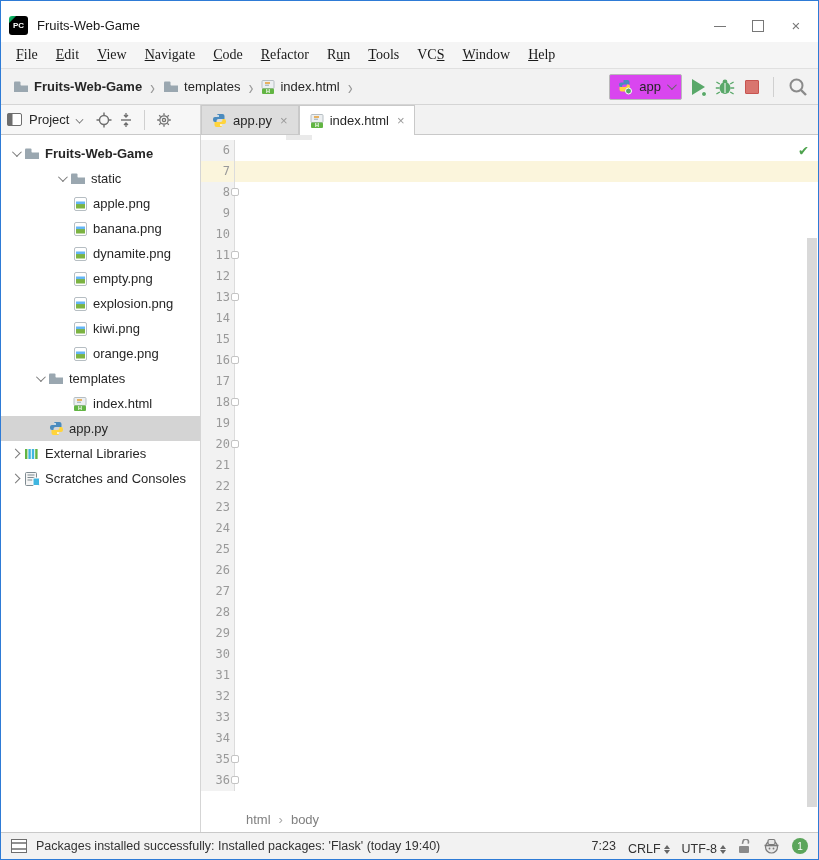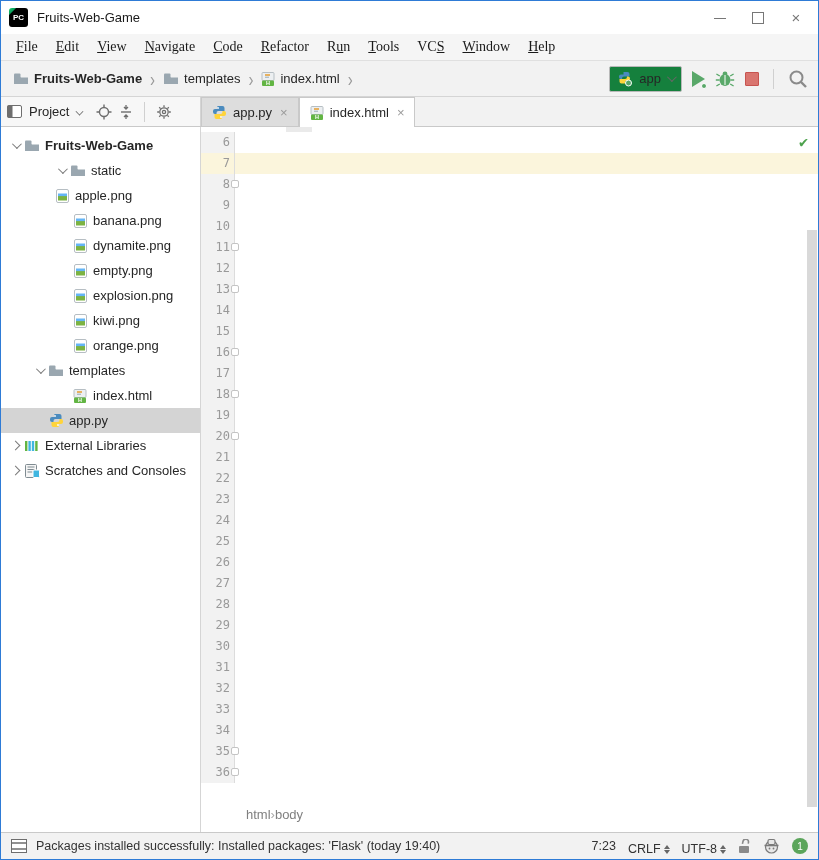--- a/index.html
+++ b/index.html
@@ -2,21 +2,21 @@
 <html><head>
 <meta charset="utf-8">
 <style>
   * { margin:0; padding:0; box-sizing:border-box; }
   html,body { width:819px; height:860px; background:#fff; overflow:hidden;
               font-family:"Liberation Sans", sans-serif; }
   .window { width:819px; height:860px; border:1px solid #2E7BD6; display:flex;
             flex-direction:column; background:#fff; }
 
   
-  .titlebar { height:33px; background:#fff; display:flex; align-items:center; padding:0 8px; flex:none; }
+  .titlebar { height:33px; background:#fff; display:flex; align-items:center; padding:0 8px; flex:none;margin-top:8px; }
   .logo { width:19px; height:19px; background:#000; border-radius:3px; color:#fff;
           font-size:8px; font-weight:bold; display:flex; align-items:center; justify-content:center;
           letter-spacing:0; margin-right:9px;
           background:linear-gradient(135deg,#15c86c 0%,#0a9e5b 18%,#000 19%); }
   .title-text { font-size:13px; color:#1a1a1a; }
   .win-controls { margin-left:auto; display:flex; align-items:center; gap:26px; padding-right:8px; }
   .wc { width:12px; height:12px; position:relative; cursor:default; }
   .wc-min:after { content:""; position:absolute; left:0; right:0; top:6px; border-top:1px solid #777; }
   .wc-max:after { content:""; position:absolute; inset:0; border:1px solid #777; }
   .wc-close { font-size:15px; color:#777; line-height:12px; text-align:center; }
@@ -28,21 +28,21 @@
   .menu-item u { text-decoration:underline; }
 
   
   .navbar { height:37px; background:#F2F2F2; border-top:1px solid #E0E0E0; border-bottom:1px solid #D5D5D5;
             display:flex; align-items:center; padding:0 10px; flex:none; }
   .crumbs { display:flex; align-items:center; font-size:13px; color:#262626; }
   .crumb { display:flex; align-items:center; gap:5px; padding:2px 2px; }
   .crumb.bold span.lbl { font-weight:bold; }
   .crumb-sep { color:#9a9a9a; font-size:15px; margin:0 6px; transform:scaleY(1.4); display:inline-block; }
   .nav-right { margin-left:auto; display:flex; align-items:center; gap:10px; }
-  .run-select { display:flex; align-items:center; gap:6px; background:#15803d; border:1px solid #B9B9B9;
+  .run-select { display:flex; align-items:center; gap:6px; background:#d946ef; border:1px solid #B9B9B9;
                 border-radius:2px; padding:2px 7px; height:26px; font-size:13px; color:#262626; }
   .chev { width:7px; height:7px; border-right:1.6px solid #666; border-bottom:1.6px solid #666; display:inline-block; }
   .chev.down { transform:rotate(45deg) translateY(-2px); }
   .chev.right { transform:rotate(-45deg); }
   .play { width:0; height:0; border-left:13px solid #59A869; border-top:8px solid transparent;
           border-bottom:8px solid transparent; position:relative; }
   .play-dot { position:absolute; left:-4px; top:4px; width:6px; height:6px; background:#59A869;
               border-radius:50%; border:1px solid #fff; }
   .stop { width:14px; height:14px; background:#D9756F; border:1px solid #C75450; border-radius:1px; }
   .vsep { width:1px; height:20px; background:#D0D0D0; margin:0 4px; }
@@ -79,22 +79,22 @@
   .line { display:flex; height:21px; line-height:21px; white-space:pre; }
   .line.cur { background:#FBF5DC; }
   .gutter { width:34px; flex:none; background:#F2F2F2; color:#999; text-align:right;
             padding-right:4px; font-size:12px; border-right:1px solid #DCDCDC; position:relative; }
   .line.cur .gutter { background:#FBF5DC; }
   .fold { position:absolute; right:-5px; top:6px; width:8px; height:8px; background:#fff;
           border:1px solid #C4C4C4; border-radius:2px; z-index:2; }
   .edit-check { position:absolute; top:6px; right:10px; color:#4DA24D; font-size:15px; font-weight:bold; z-index:3; }
   .vscroll { position:absolute; right:1px; top:103px; width:10px; height:600px; background:#D9D9D9;
              border-radius:0; z-index:3; }
-  .editor-crumbs { height:25px; flex:none; display:flex; padding-left:45px;
-                   font-size:13px; color:#808080; background:#fff; }
+  .editor-crumbs { height:25px; flex:none; display:flex; align-items:center; padding-left:45px;
+                   font-size:13px; color:#808080; gap:8px; background:#fff; }
   .editor-crumbs .sep { color:#aaa; }
 
   
   .statusbar { height:27px; flex:none; background:#F2F2F2; border-top:1px solid #C9C9C9;
                display:flex; align-items:center; padding:0 10px; font-size:12.5px; color:#333; }
   .status-right { margin-left:auto; display:flex; align-items:center; gap:12px; }
   .updown { display:inline-flex; flex-direction:column; gap:1px; margin-left:3px; vertical-align:middle; }
   .updown i { width:0; height:0; border-left:3.5px solid transparent; border-right:3.5px solid transparent; display:block; }
   .updown .up { border-bottom:4px solid #666; }
   .updown .dn { border-top:4px solid #666; }
@@ -276,21 +276,21 @@
           <span class="tree-icon">
             <span>
               <svg width="16" height="13">
                 <path d="M1 4 h5.5 l1.5 1.5 H15 V12 H1 z" fill="#9AA7B0"></path>
                 <rect x="1" y="1.5" width="6.5" height="4" rx="1" fill="#9AA7B0"></rect>
               </svg>
             </span>
           </span>
           <span class="lbl">static</span>
         </div>
-        <div class="tree-row" style="padding-left: 36px; text-align: center;">
+        <div class="tree-row" style="padding-left: 54px; text-align: center;">
           <span class="tree-chev"></span>
           <span class="tree-icon">
             <span>
               <svg width="13" height="14">
                 <rect x="0.5" y="0.5" width="12" height="13" rx="1.5" fill="#fff" stroke="#B6BEC3"></rect>
                 <rect x="2" y="7" width="9" height="4.5" fill="#7CB342"></rect>
                 <rect x="2" y="4.5" width="9" height="2.6" fill="#64B5F6"></rect>
               </svg>
             </span>
           </span>

